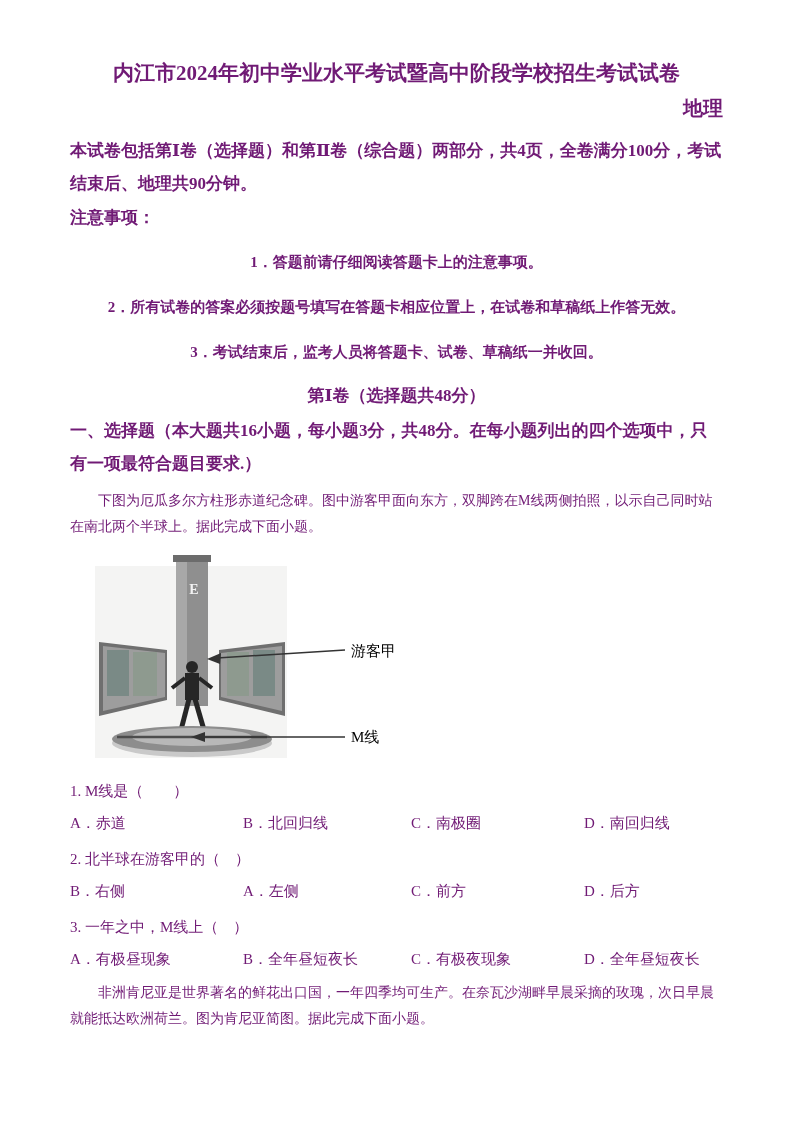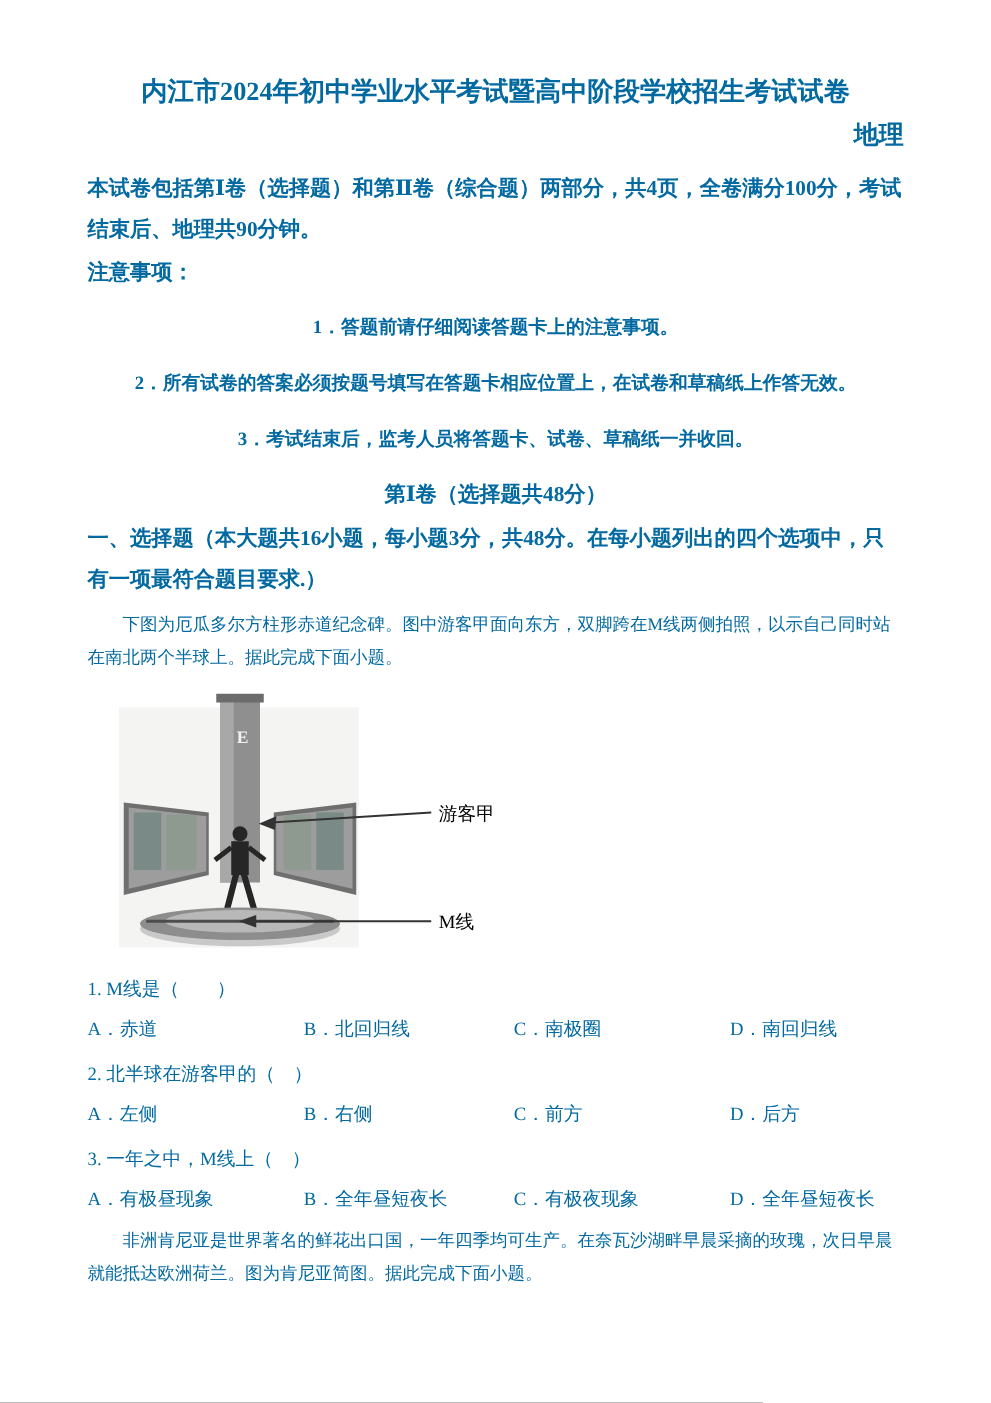--- a/index.html
+++ b/index.html
@@ -1,19 +1,19 @@
 <!DOCTYPE html>
 <html><head>
 <meta charset="utf-8">
 <style>
   html, body { margin:0; padding:0; background:#888; }
   .page {
     width:793px; height:1122px; margin:0 auto; background:#ffffff;
     box-sizing:border-box; padding:50px 70px 8px 70px;
-    font-family:"Liberation Serif","DejaVu Serif",serif; color:#0369a1;
+    font-family:"Liberation Serif","DejaVu Serif",serif; color:#701a75;
     position:relative; overflow:hidden;
   }
   .exam-title { font-size:21px; font-weight:bold; text-align:center; margin:8px 0 6px 0; line-height:30px; }
   .exam-subject { font-size:20px; font-weight:bold; text-align:right; margin:4px 0 12px 0; line-height:28px; }
   .intro { font-size:17px; font-weight:bold; line-height:33px; margin:4px 0 2px 0; }
   .notice-head { font-size:17px; font-weight:bold; line-height:32px; margin:2px 0; }
   .notice { font-size:15px; font-weight:bold; line-height:34px; margin:11px;text-align:center; }
   .volume-title { font-size:17px; font-weight:bold; text-align:center; line-height:32px; margin:2px 0; }
   .part-title { font-size:17px; font-weight:bold; line-height:33px; margin:2px 0; }
   .passage { font-size:14px; line-height:26px; text-indent:2em; margin:8px 0 4px 0; }
@@ -88,22 +88,22 @@
   <p class="stem">1. M线是（　　）</p>
   <div class="options">
     <div>A．赤道</div>
     <div>B．北回归线</div>
     <div>C．南极圈</div>
     <div>D．南回归线</div>
   </div>
 
   <p class="stem">2. 北半球在游客甲的（　）</p>
   <div class="options">
+    <div>B．右侧</div>
     <div>A．左侧</div>
-    <div>B．右侧</div>
     <div>C．前方</div>
     <div>D．后方</div>
   </div>
 
   <p class="stem">3. 一年之中，M线上（　）</p>
   <div class="options">
     <div>A．有极昼现象</div>
     <div>B．全年昼短夜长</div>
     <div>C．有极夜现象</div>
     <div>D．全年昼短夜长</div>

